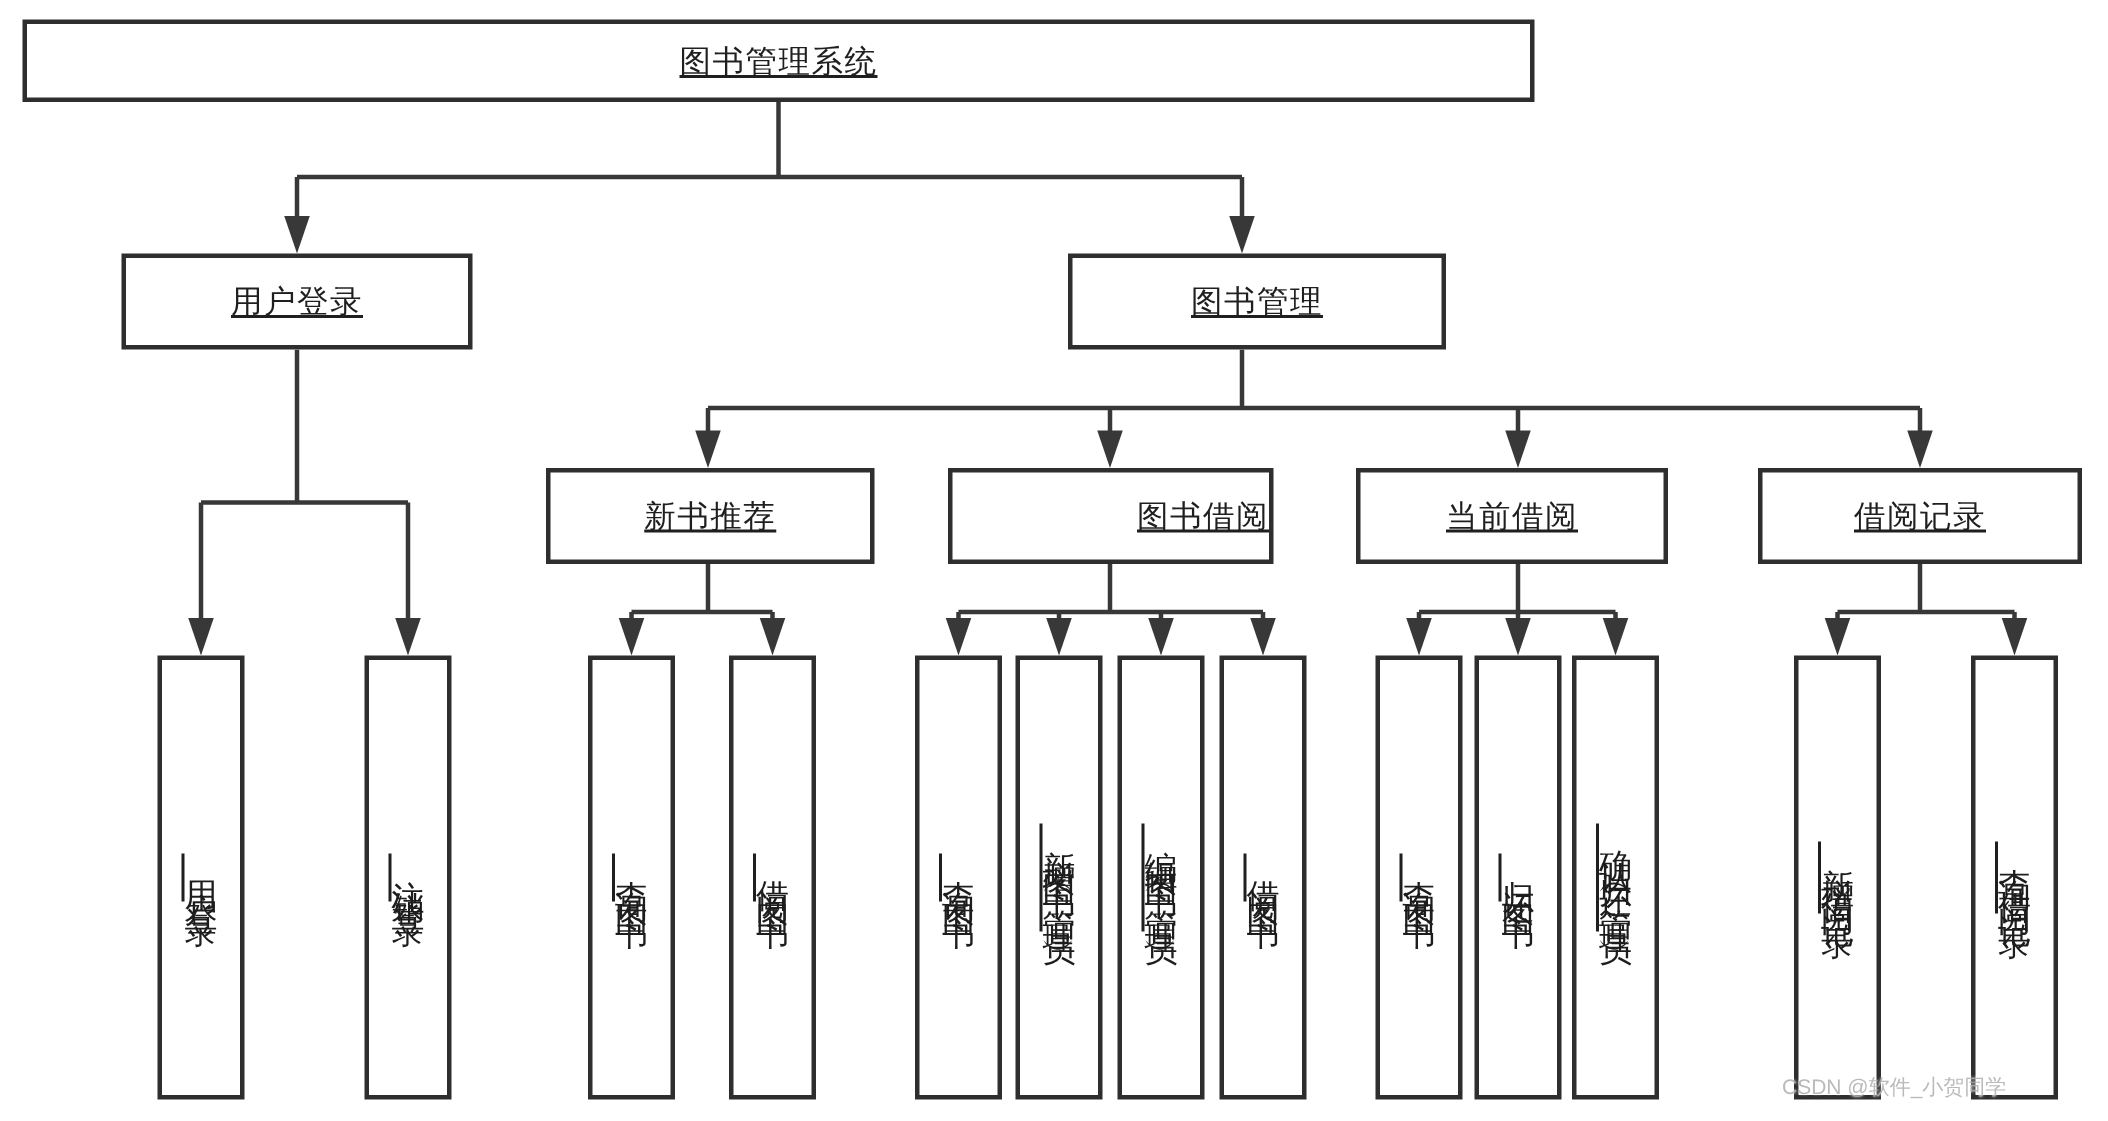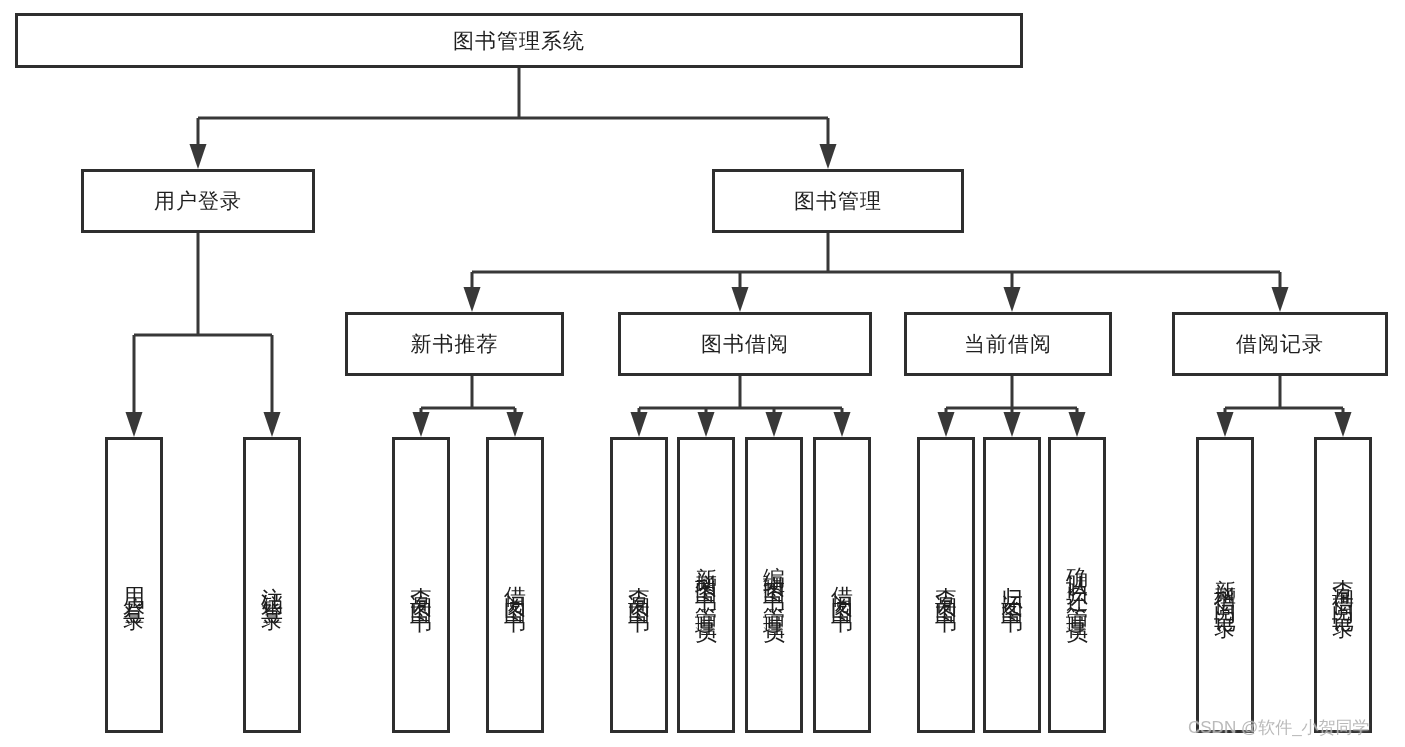--- a/index.html
+++ b/index.html
@@ -24,20 +24,21 @@
   }
   .box {
     position: absolute;
     box-sizing: border-box;
     border: 3px solid #2e2e2e;
     background: #ffffff;
     display: flex;
     align-items: center;
     justify-content: center;
     color: #1f1f1f;
+    text-decoration: underline;
   }
   .hlabel {
     font-size: 21px;
     letter-spacing: 1px;
     white-space: nowrap;
   }
   .root {
     left: 15px; top: 13px; width: 1008px; height: 55px;
   }
   .lvl {
@@ -55,21 +56,21 @@
     font-size: 22px;
     letter-spacing: 8px;
     line-height: 1.0;
     white-space: nowrap;
     color: #1d1d1d;
   }
   .watermark {
     position: absolute;
     left: 1188px;
     top: 716px;
-    font-size: 17px;
+    font-size: 14px;
     color: #b3b3b3;
     opacity: 0.9;
     white-space: nowrap;
     text-shadow: 0 0 2px #ffffff;
     z-index: 5;
   }
   svg path {
     stroke: #383838;
     stroke-width: 3;
     fill: none;
@@ -124,24 +125,24 @@
     <span class="hlabel">图书管理系统</span>
   </div>
 
   <div class="box lvl" style="left:81px;width:234px;">
     <span class="hlabel">用户登录</span>
   </div>
   <div class="box lvl" style="left:712px;width:252px;">
     <span class="hlabel">图书管理</span>
   </div>
 
-  <div class="box lvl3" style="left:345px;width:219px;">
+  <div class="box lvl3" style="left:364px;width:219px;">
     <span class="hlabel">新书推荐</span>
   </div>
-  <div class="box lvl3" style="left:618px;width:254px;">
+  <div class="box lvl3" style="left:632px;width:217px;justify-content:flex-end;">
     <span class="hlabel">图书借阅</span>
   </div>
   <div class="box lvl3" style="left:904px;width:208px;">
     <span class="hlabel">当前借阅</span>
   </div>
   <div class="box lvl3" style="left:1172px;width:216px;">
     <span class="hlabel">借阅记录</span>
   </div>
 
   <div class="box leaf" style="left:105px;">

